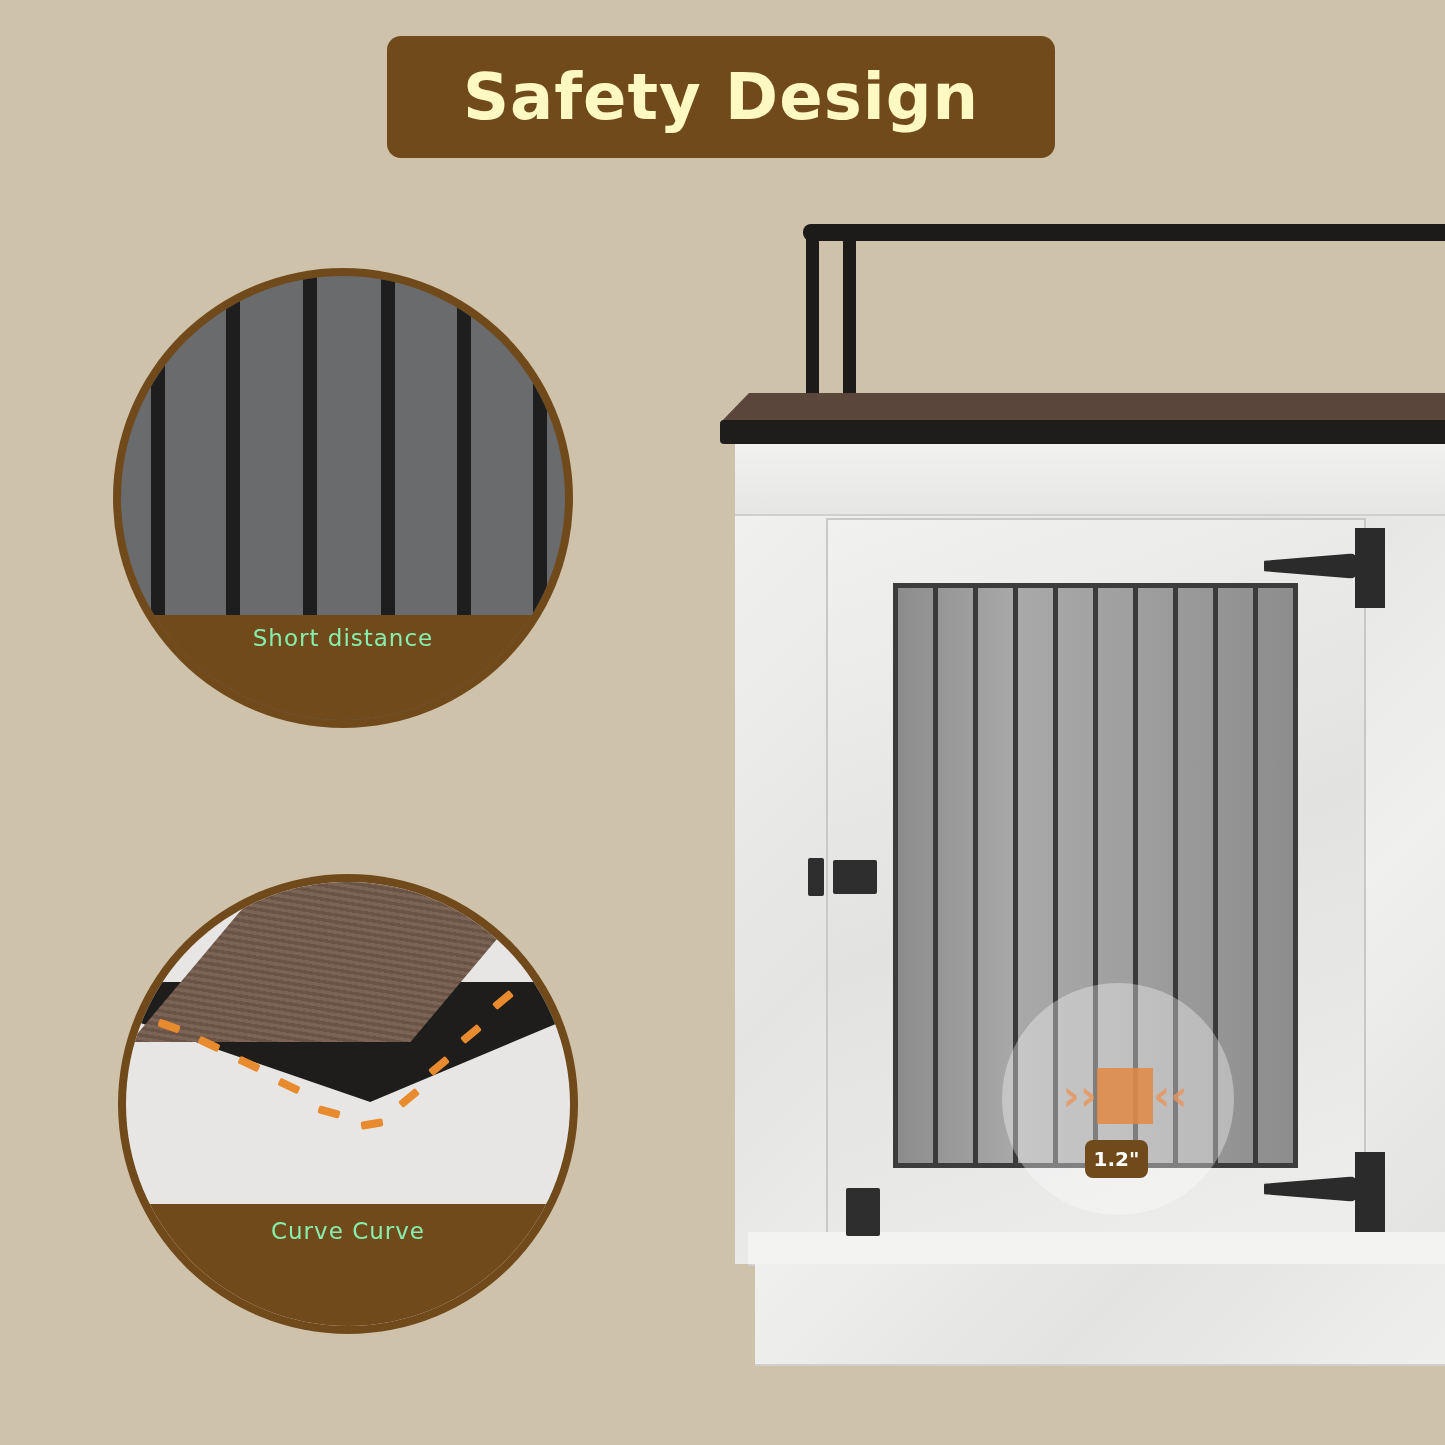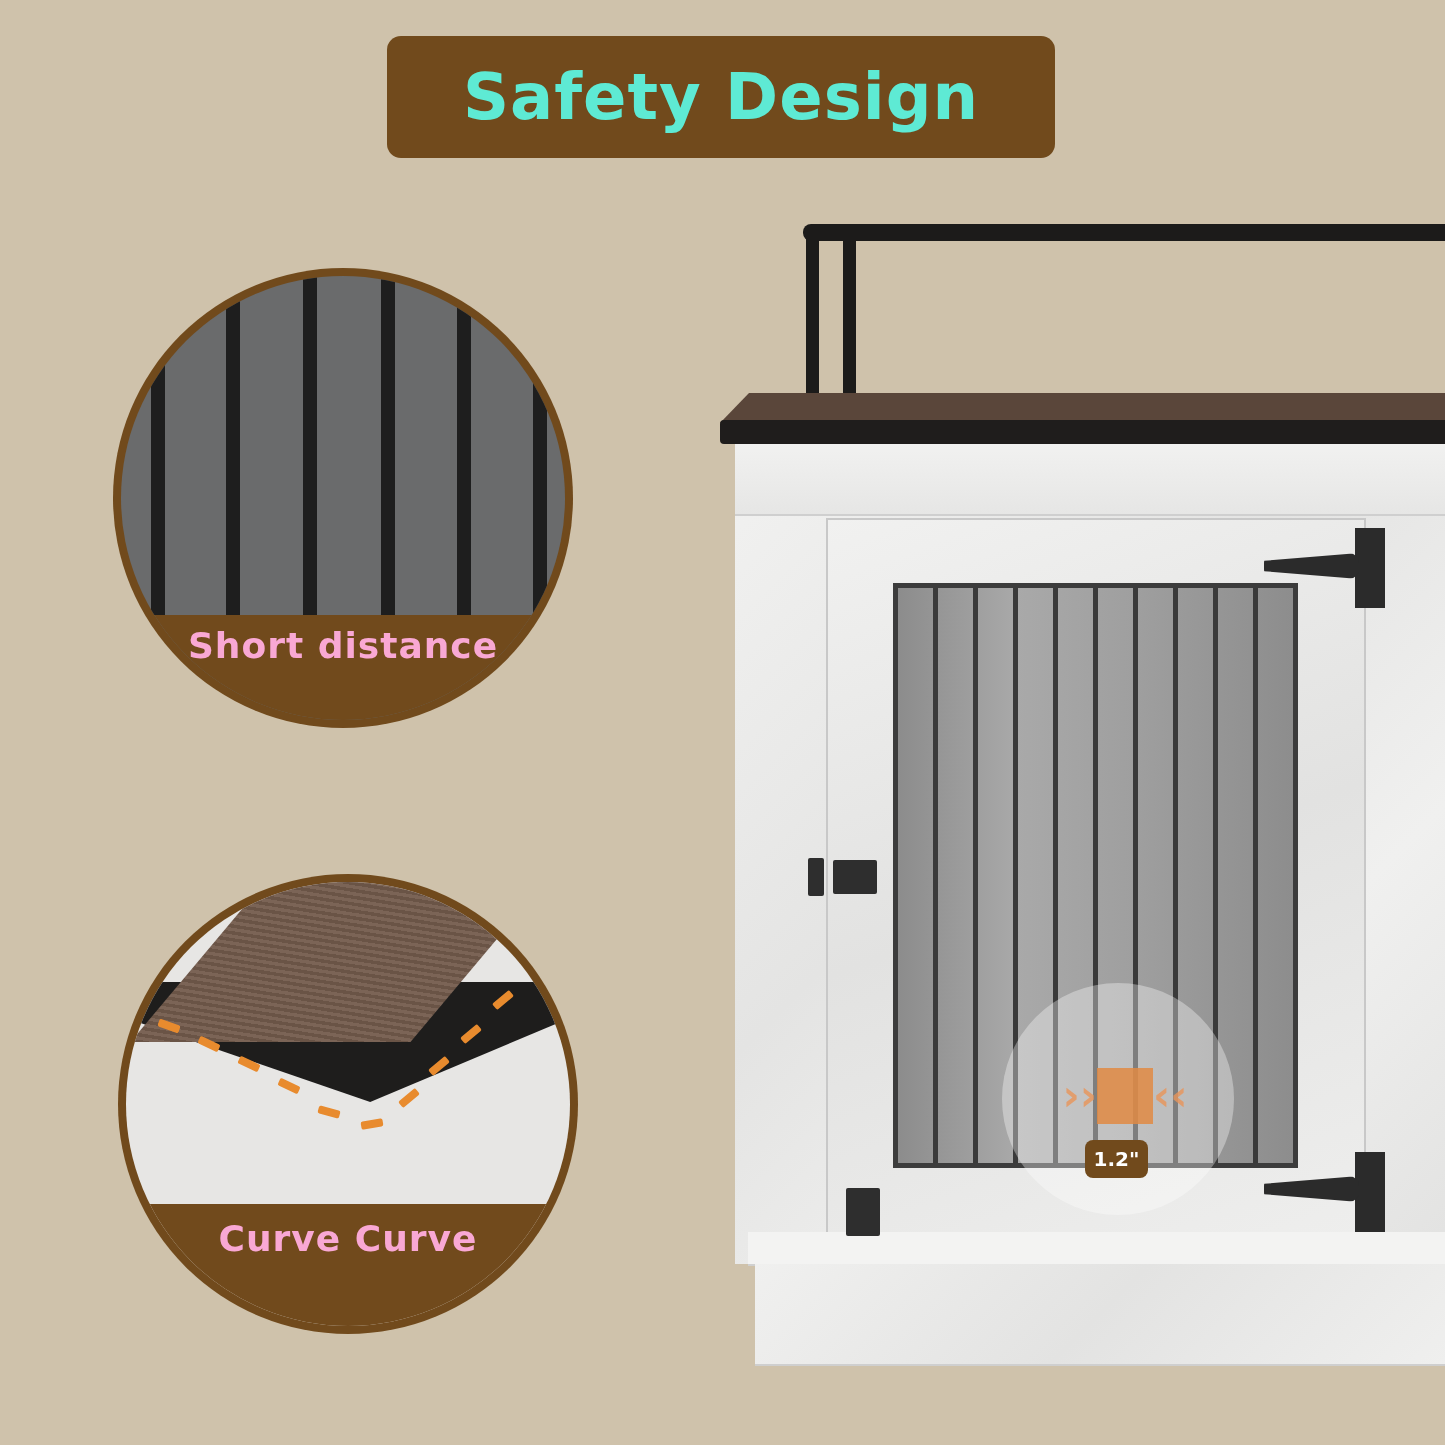--- a/index.html
+++ b/index.html
@@ -1,24 +1,24 @@
 <!DOCTYPE html>
 <html><head>
 <meta charset="utf-8">
 <style>
   html,body{margin:0;padding:0;}
   body{width:1445px;height:1445px;background:#cfc2ab;position:relative;overflow:hidden;font-family:"DejaVu Sans","Liberation Sans",sans-serif;}
   .title-banner{position:absolute;left:387px;top:36px;width:668px;height:122px;background:#714a1c;border-radius:14px;display:flex;align-items:center;justify-content:center;}
-  .title-banner span{color:#5eead4;font-weight:bold;font-size:64px;letter-spacing:1px;}
+  .title-banner span{color:#fef9c3;font-weight:bold;font-size:64px;letter-spacing:1px;}
 
   
   .callout{position:absolute;width:460px;height:460px;border-radius:50%;background:#714a1c;overflow:hidden;}
   .callout .inner{position:absolute;left:8px;top:8px;width:444px;height:444px;border-radius:50%;overflow:hidden;}
   .callout .label-band{position:absolute;left:0;right:0;bottom:0;background:#714a1c;display:flex;justify-content:center;}
-  .callout .label-band span{color:#f9a8d4;font-weight:bold;font-size:36px;letter-spacing:1px;}
+  .callout .label-band span{color:#86efac;font-weight:normal;font-size:23px;letter-spacing:1px;}
   #c1{left:113px;top:268px;}
   #c1 .inner{background:#6a6b6c;}
   #c1 .label-band{height:105px;}
   #c1 .label-band span{margin-top:10px;}
   #c2{left:118px;top:874px;}
   #c2 .inner{background:#e7e6e4;}
   #c2 .label-band{height:122px;}
   #c2 .label-band span{margin-top:14px;}
 
   

